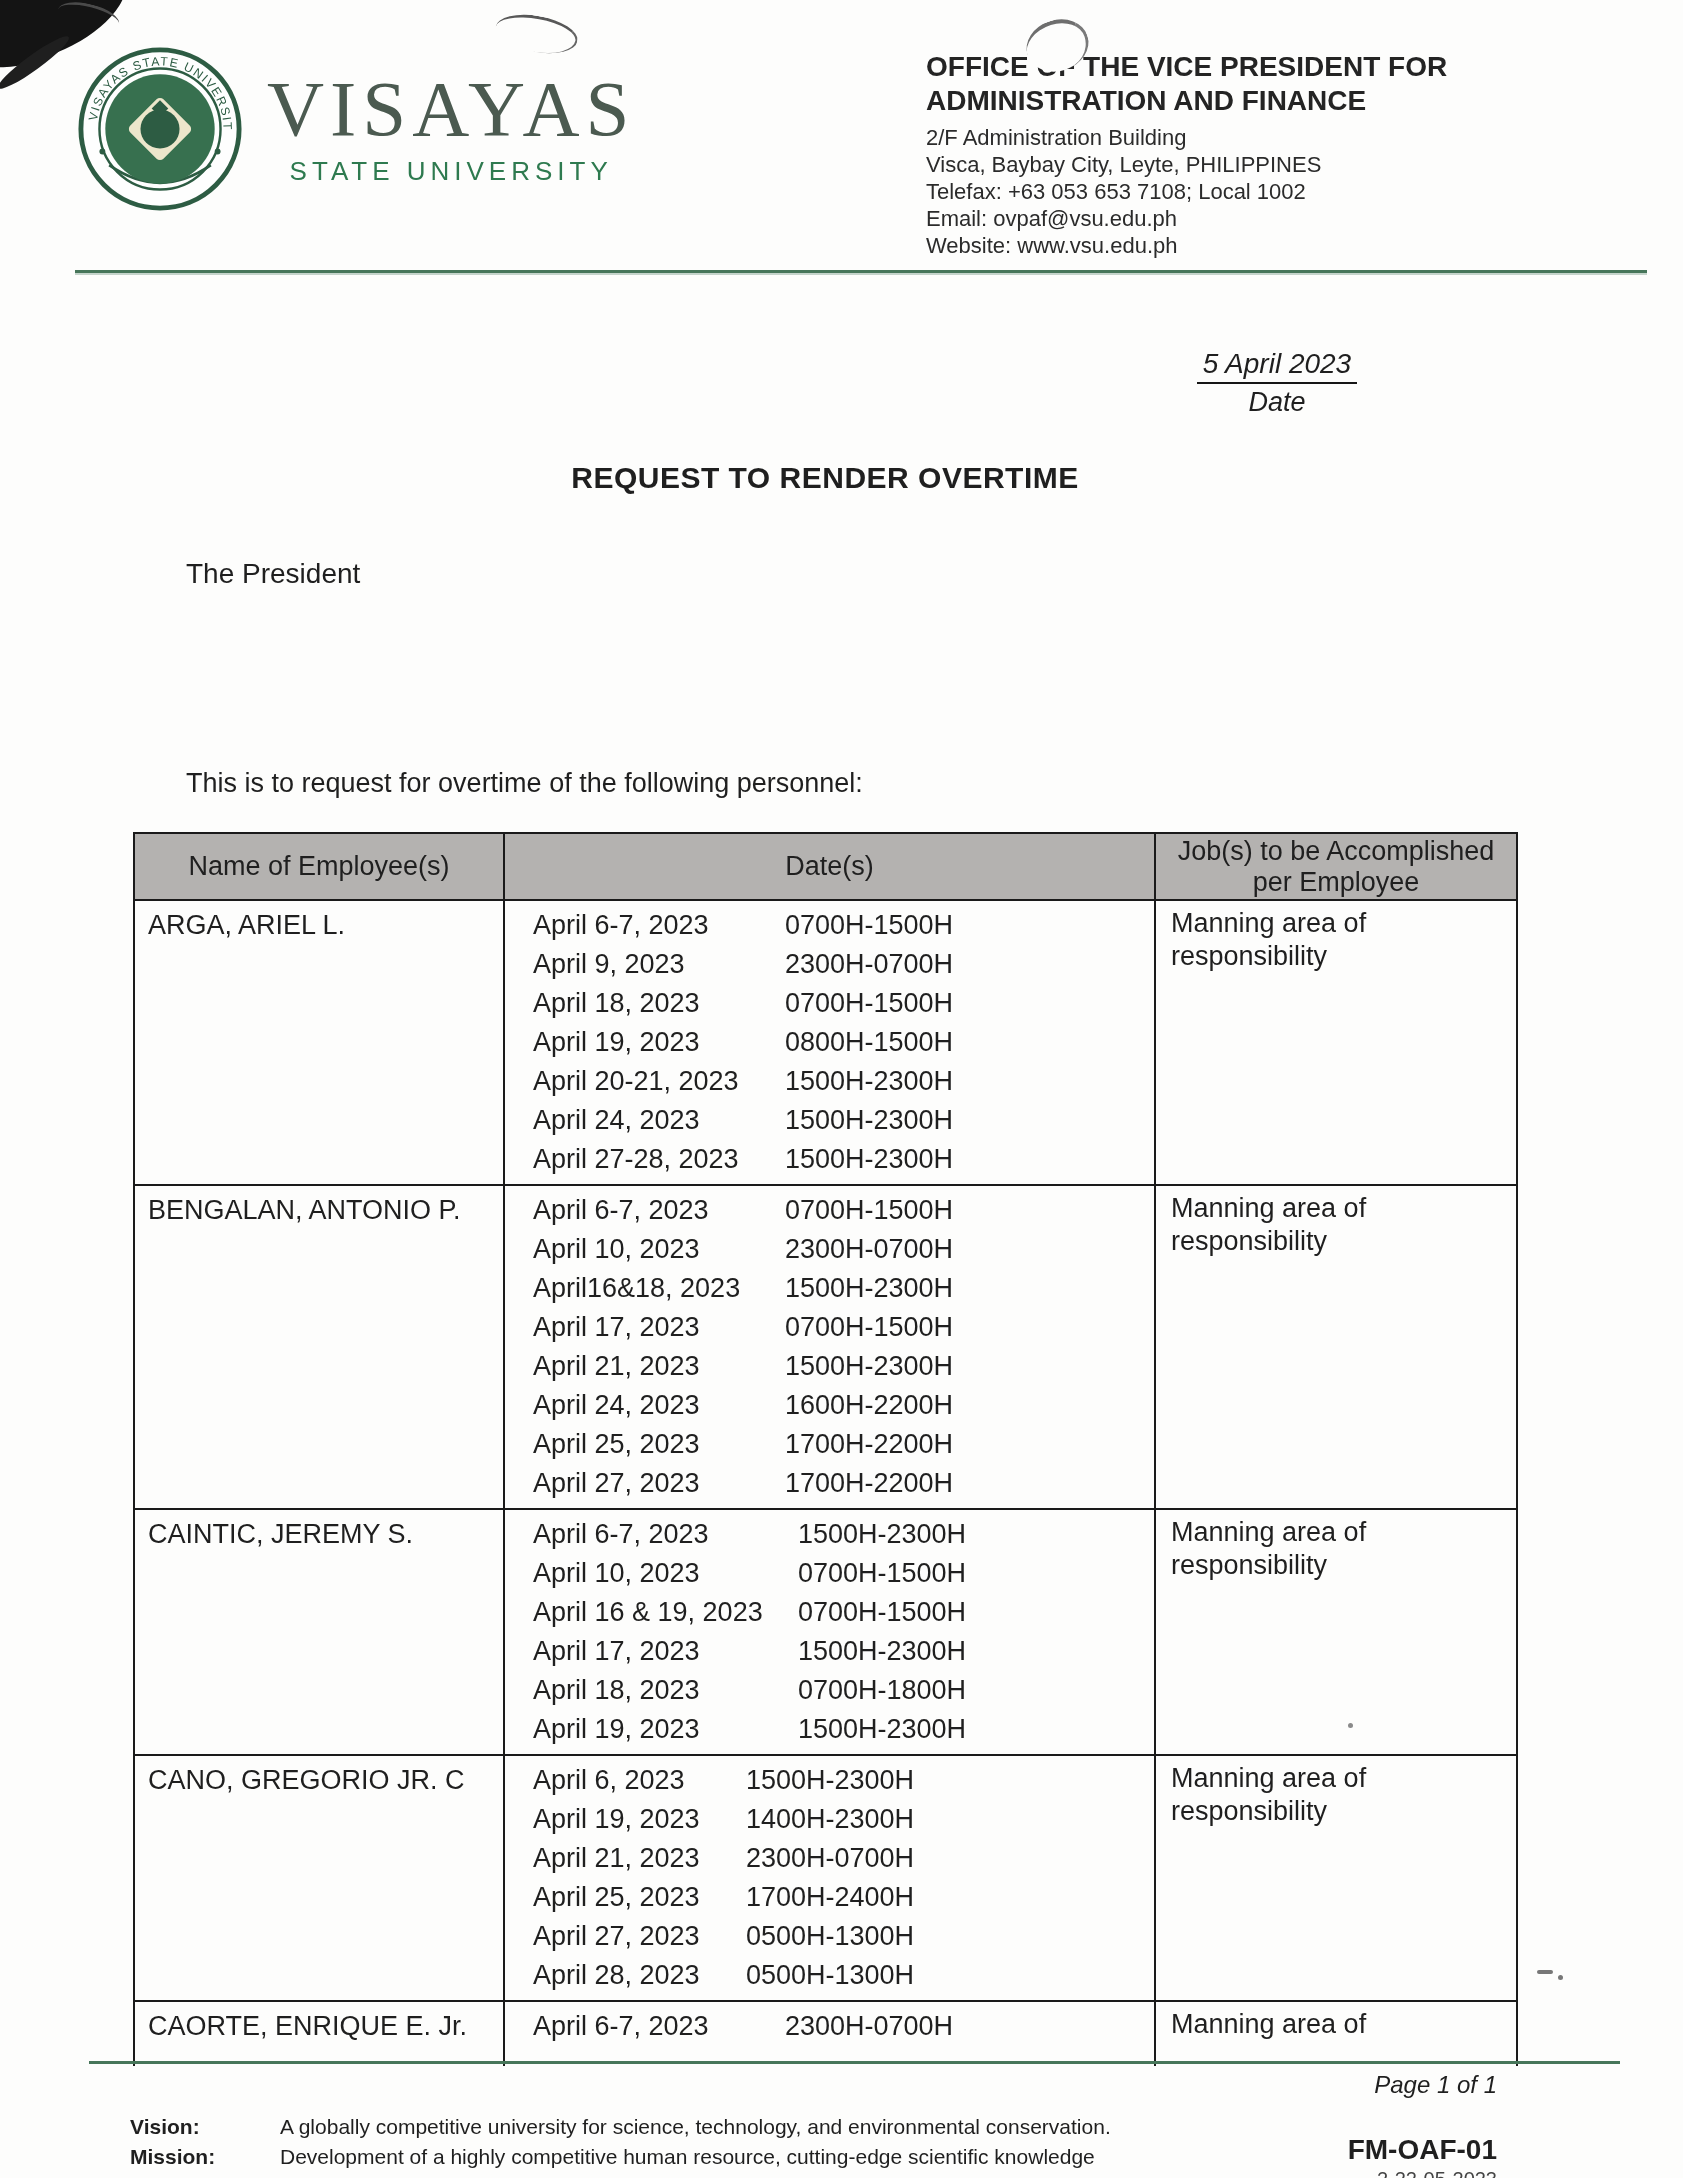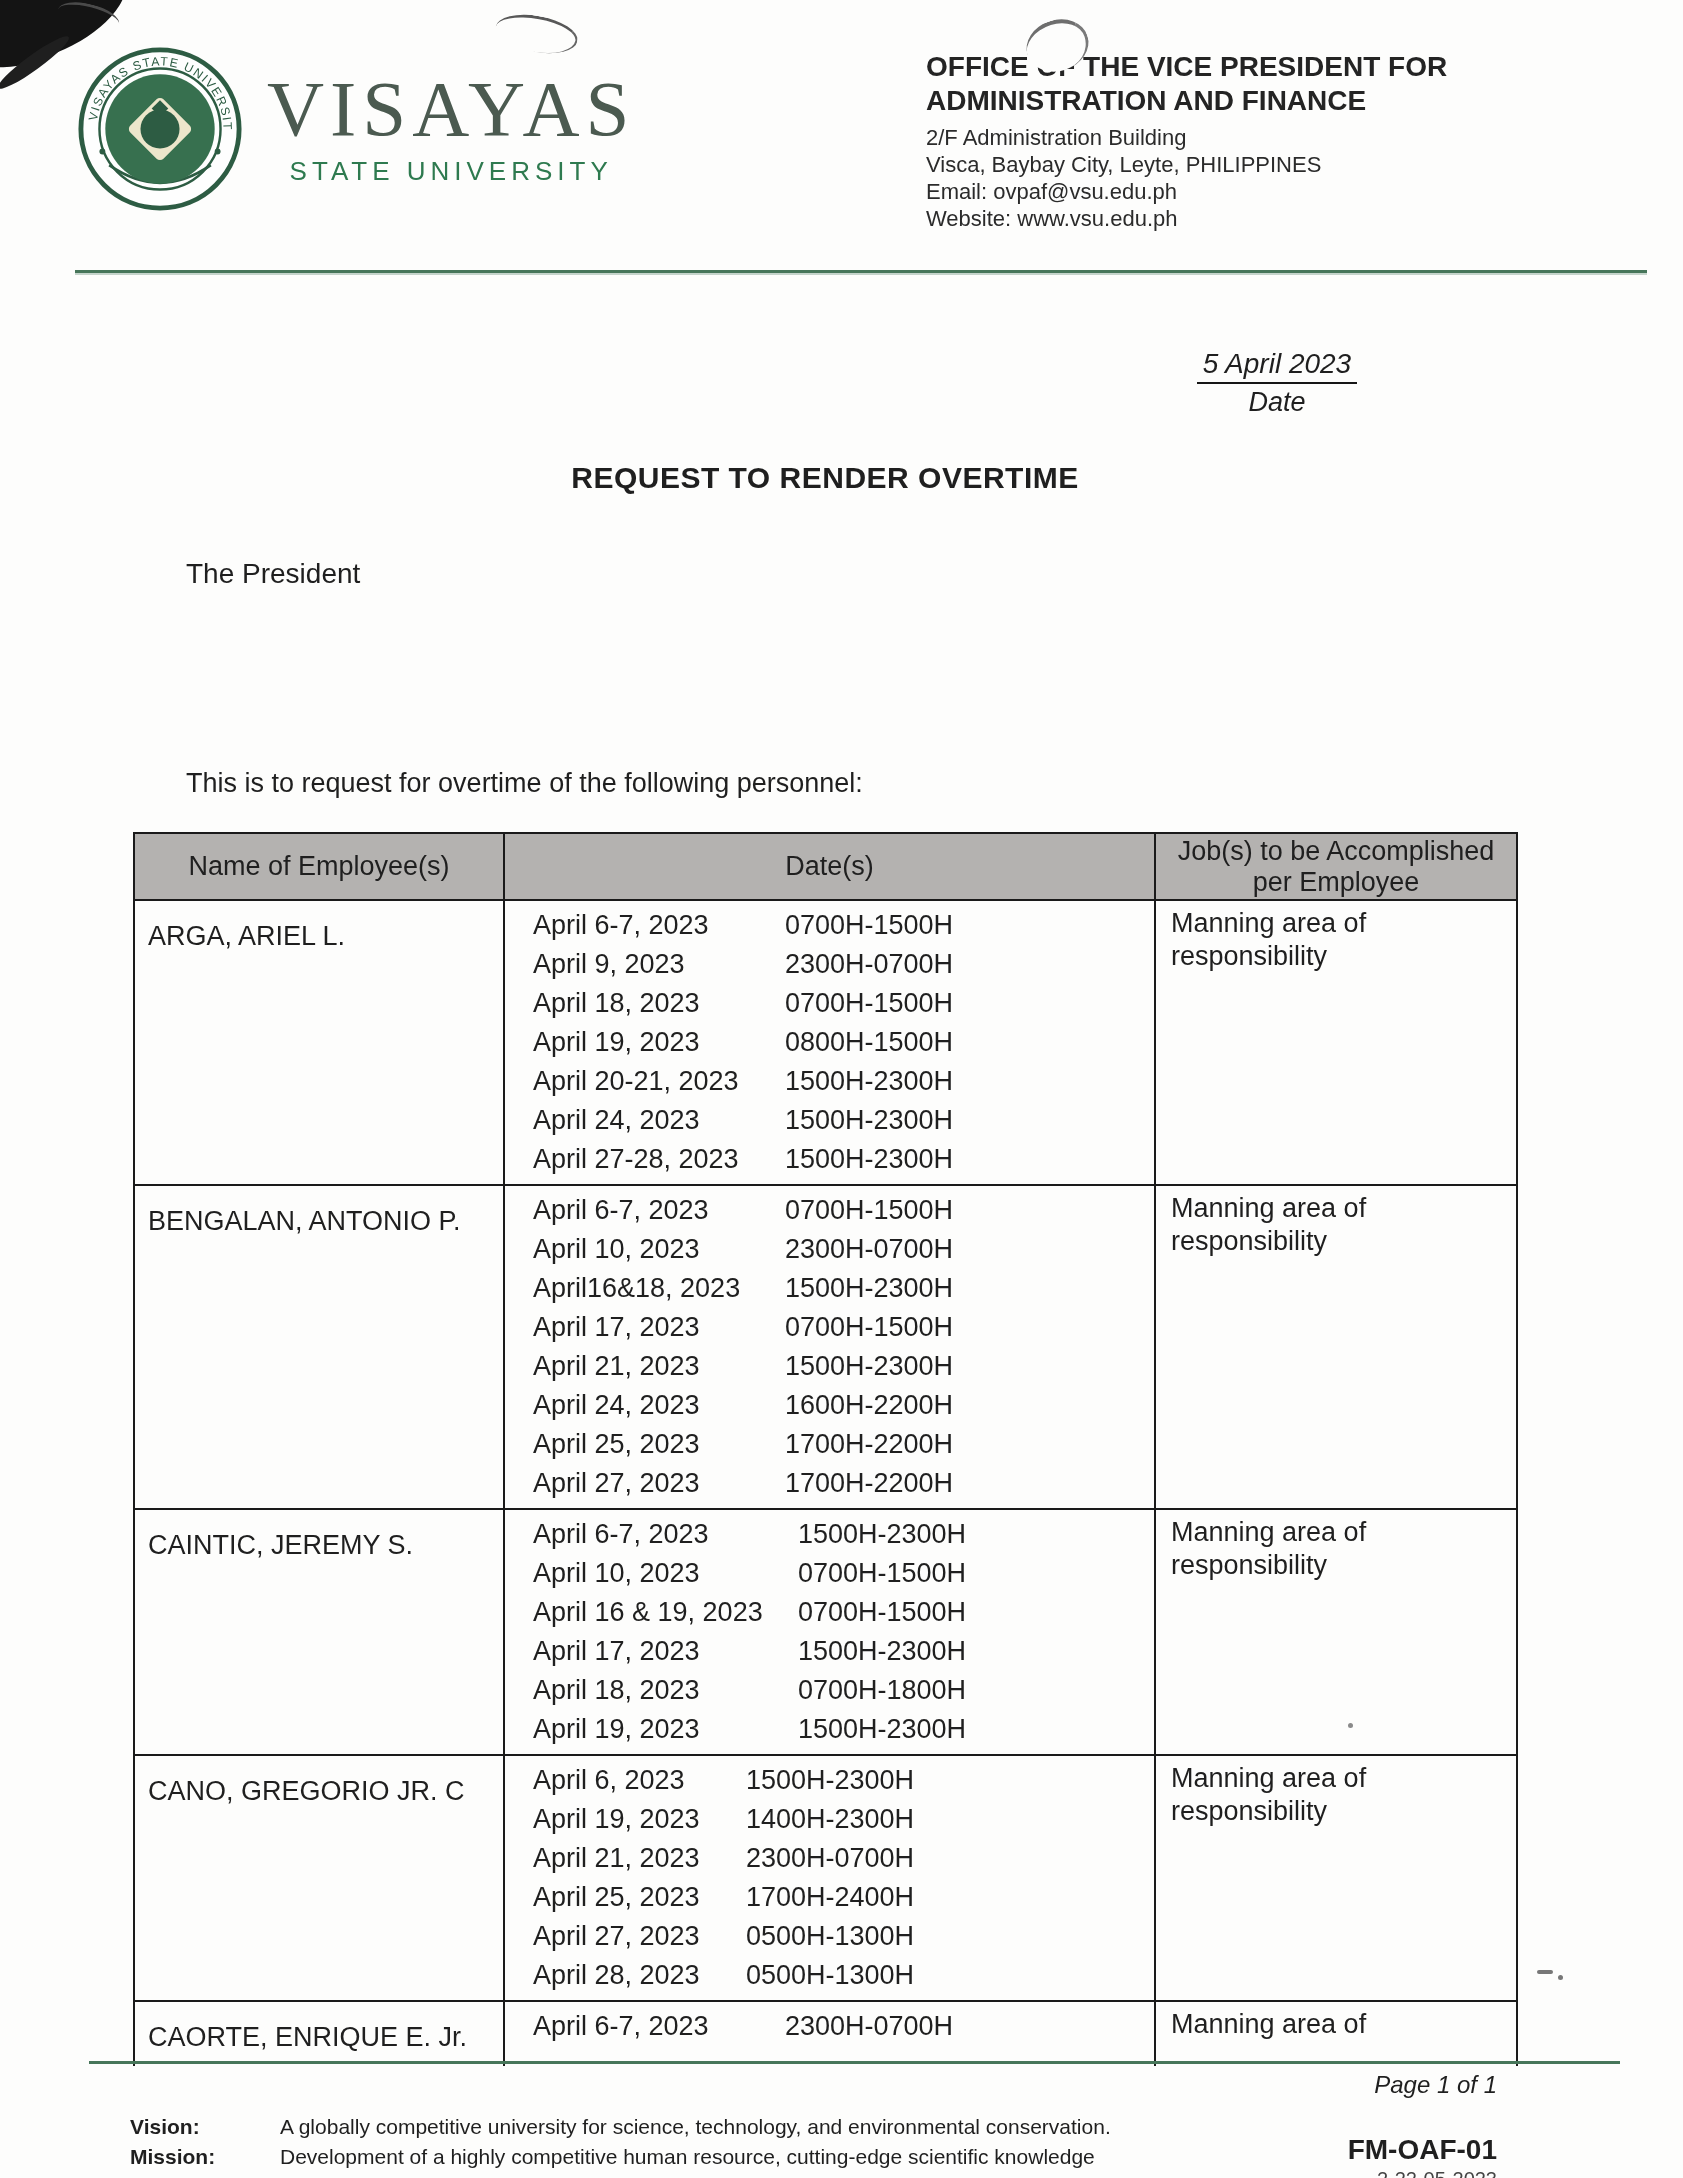--- a/index.html
+++ b/index.html
@@ -36,21 +36,21 @@
   .recipient-line { position:absolute; top:558px; left:186px; font-size:28px; font-weight:normal; }
   .thru-line { position:absolute; top:659px; left:186px; font-size:28px; font-weight:bold; }
   .intro-line { position:absolute; top:768px; left:186px; font-size:27px; }
 
   
   .ot-table { position:absolute; top:832px; left:133px; width:1384px; border-collapse:collapse;
               font-size:27px; table-layout:fixed; }
   .ot-table th { background:#b4b2b0; border:2.5px solid #1a1a1a; font-weight:normal;
                  height:67px; vertical-align:middle; text-align:center; line-height:31px; padding:0 14px; }
   .ot-table td { border:2.5px solid #1a1a1a; vertical-align:top; }
-  .name-cell { padding:16px 6px 5px 13px; line-height:39px; }
+  .name-cell { padding:5px 6px 5px 13px; line-height:39px; }
   .dates-cell { padding:5px 6px 5px 28px; }
   .entry { display:flex; line-height:39px; white-space:nowrap; }
   .entry .d { width:252px; flex:none; }
   .r2 .entry .d { width:265px; }
   .r3 .entry .d { width:213px; }
   .job-cell { vertical-align:middle; padding:6px 10px 6px 15px; line-height:33px; }
   .job-cell span { display:inline-block; max-width:233px; }
   .r4 td { border-bottom:none; }
   .r4 .job-cell { vertical-align:top; padding-top:6px; }
   .r4 .dates-cell { padding-bottom:20px; }
@@ -123,20 +123,21 @@
         <div class="uni-sub">STATE UNIVERSITY</div>
       </div>
     </div>
 
     <div class="office-block">
       <div class="office-title">OFFICE OF THE VICE PRESIDENT FOR</div>
       <div class="office-title">ADMINISTRATION AND FINANCE</div>
       <div class="office-lines">
         <div class="office-line">2/F Administration Building</div>
         <div class="office-line">Visca, Baybay City, Leyte, PHILIPPINES</div>
+        <div class="office-line">Telefax: +63 053 653 7108; Local 1002</div>
         <div class="office-line">Email: ovpaf@vsu.edu.ph</div>
         <div class="office-line">Website: www.vsu.edu.ph</div>
       </div>
     </div>
   </header>
 
   <div class="header-rule"></div>
 
   <div class="date-block">
     <div><span class="date-value">5 April 2023</span></div>

